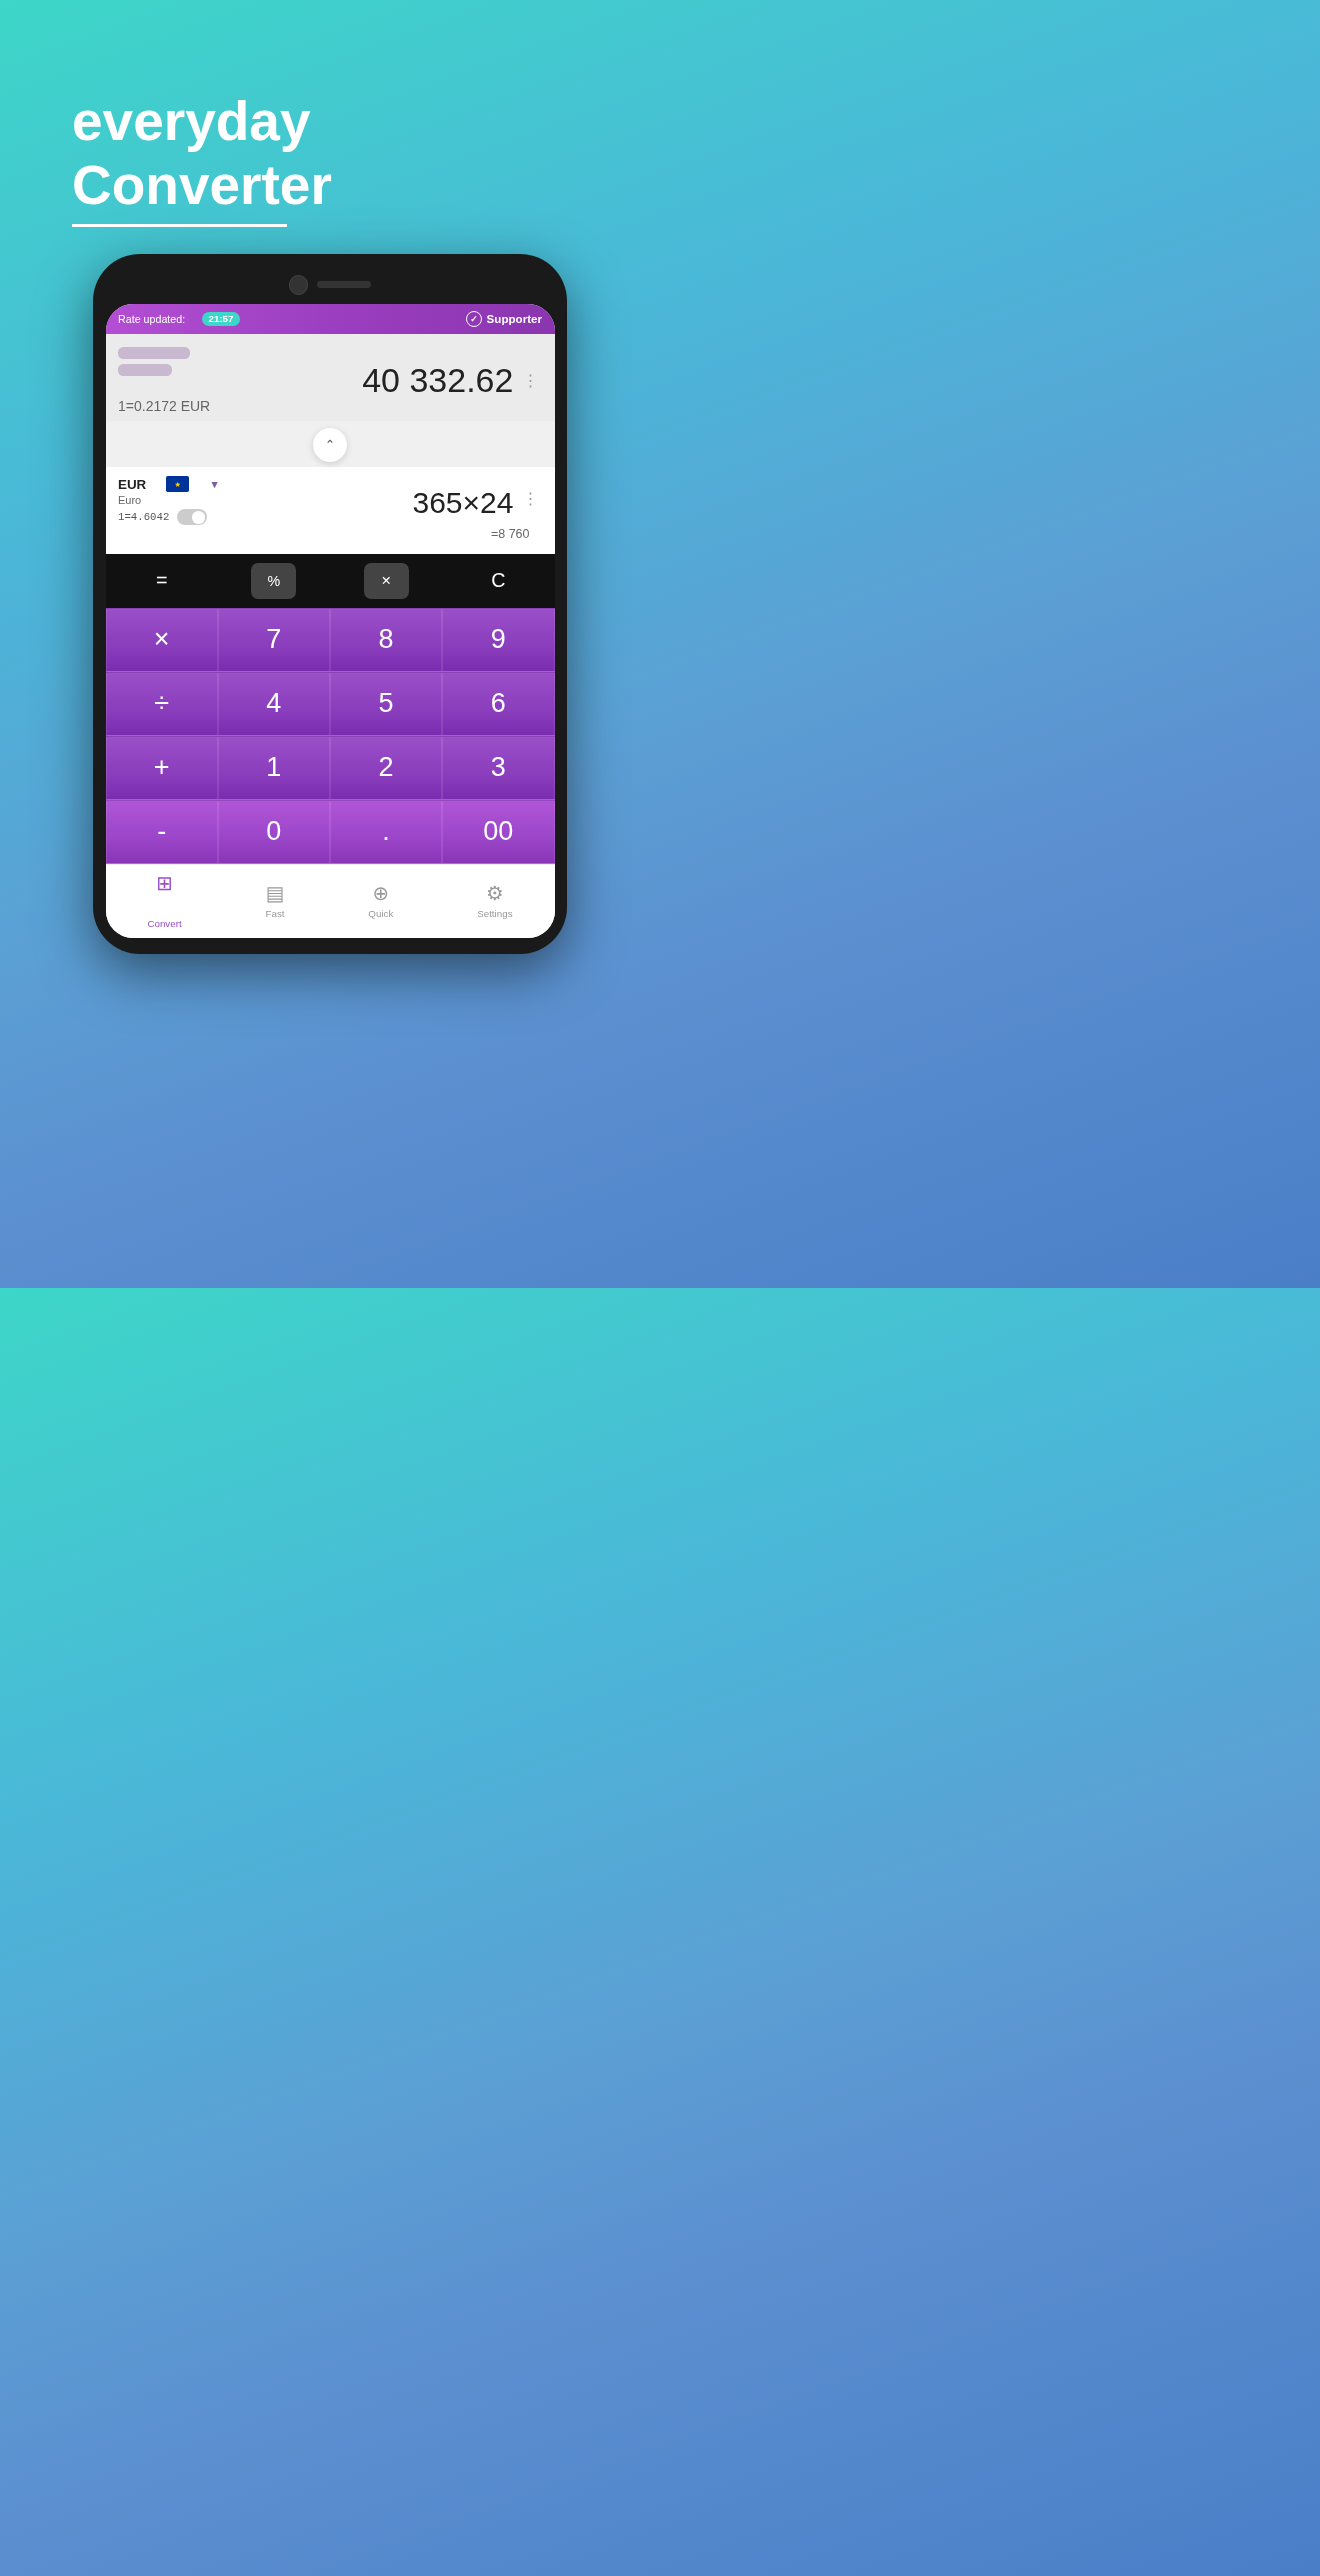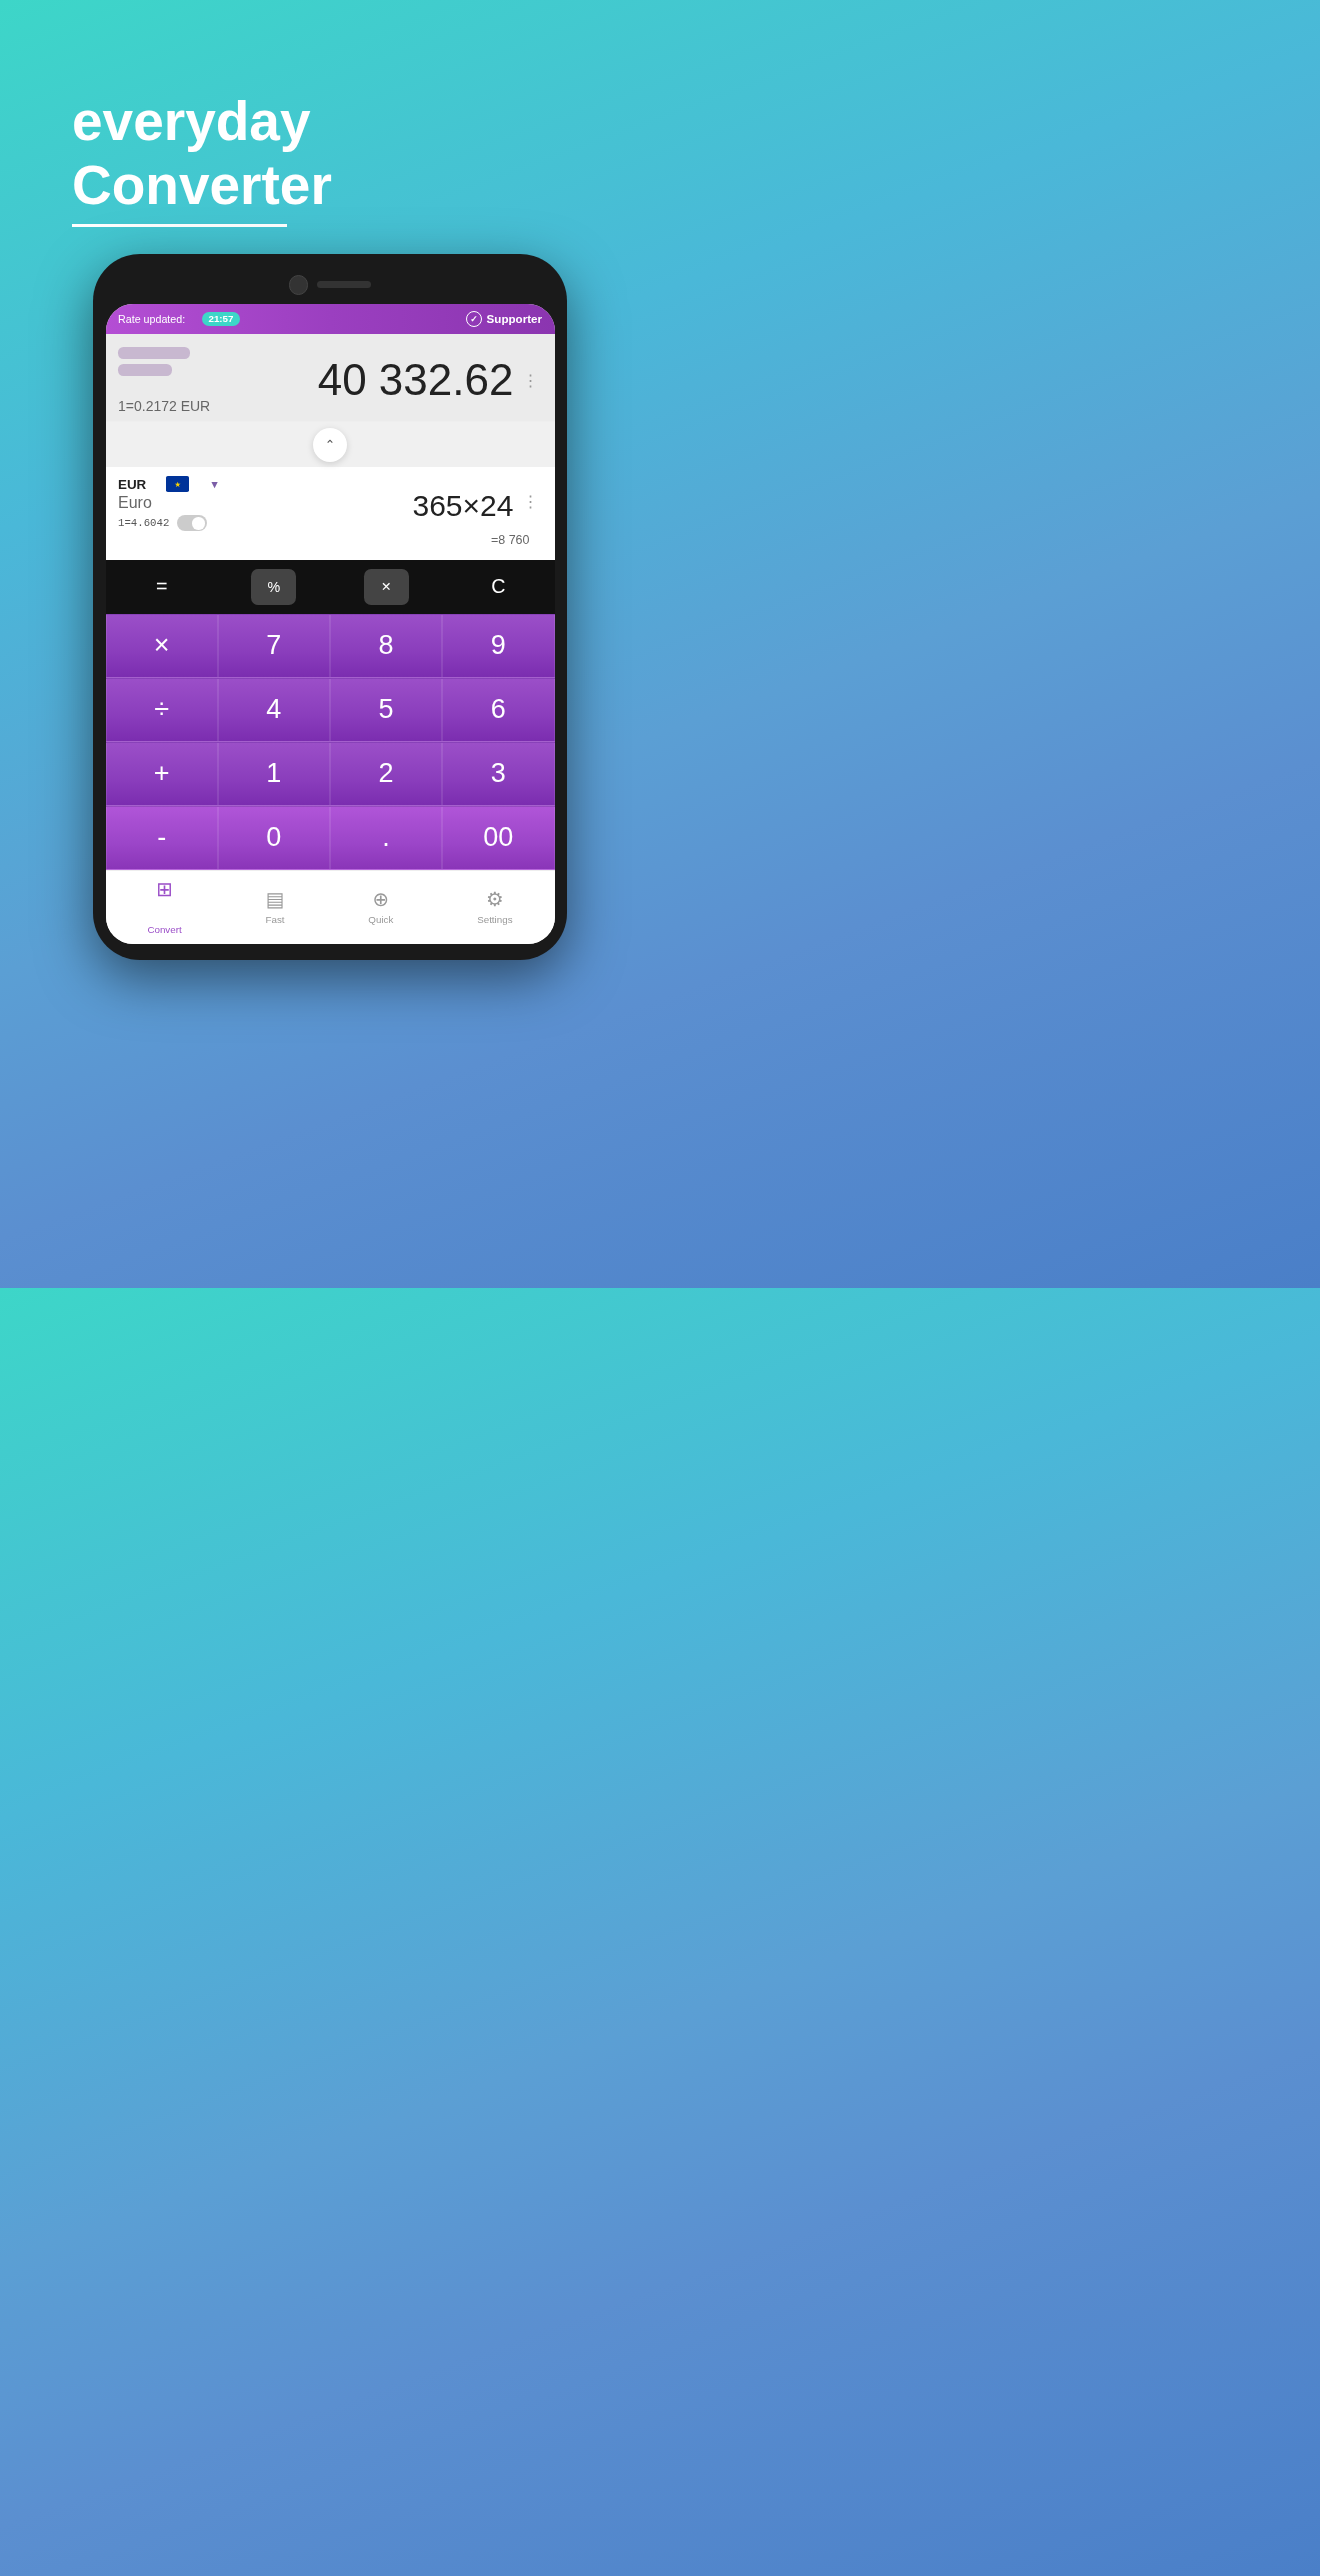--- a/index.html
+++ b/index.html
@@ -160,21 +160,21 @@
     .placeholder-bar.wide { width: 72px; }
     .placeholder-bar.narrow { width: 54px; }
 
     .exchange-rate-text {
       font-size: 14px;
       color: #666;
       margin-top: 22px;
     }
 
     .amount-display {
-      font-size: 44px;
+      font-size: 34px;
       color: #222;
       font-weight: 300;
     }
 
     .dots-menu {
       color: #999;
       font-size: 16px;
       cursor: pointer;
       padding: 3.6px;
     }
@@ -244,21 +244,21 @@
       font-size: 7.2px;
       color: #FFD700;
     }
 
     .dropdown-arrow {
       color: #7b5ea7;
       font-size: 10.7px;
     }
 
     .currency-name {
-      font-size: 16px;
+      font-size: 11px;
       color: #666;
       margin-top: 1.8px;
     }
 
     .rate-toggle-row {
       display: flex;
       align-items: center;
       gap: 7.2px;
       margin-top: 3.6px;
       font-family: Liberation Mono, monospace;

